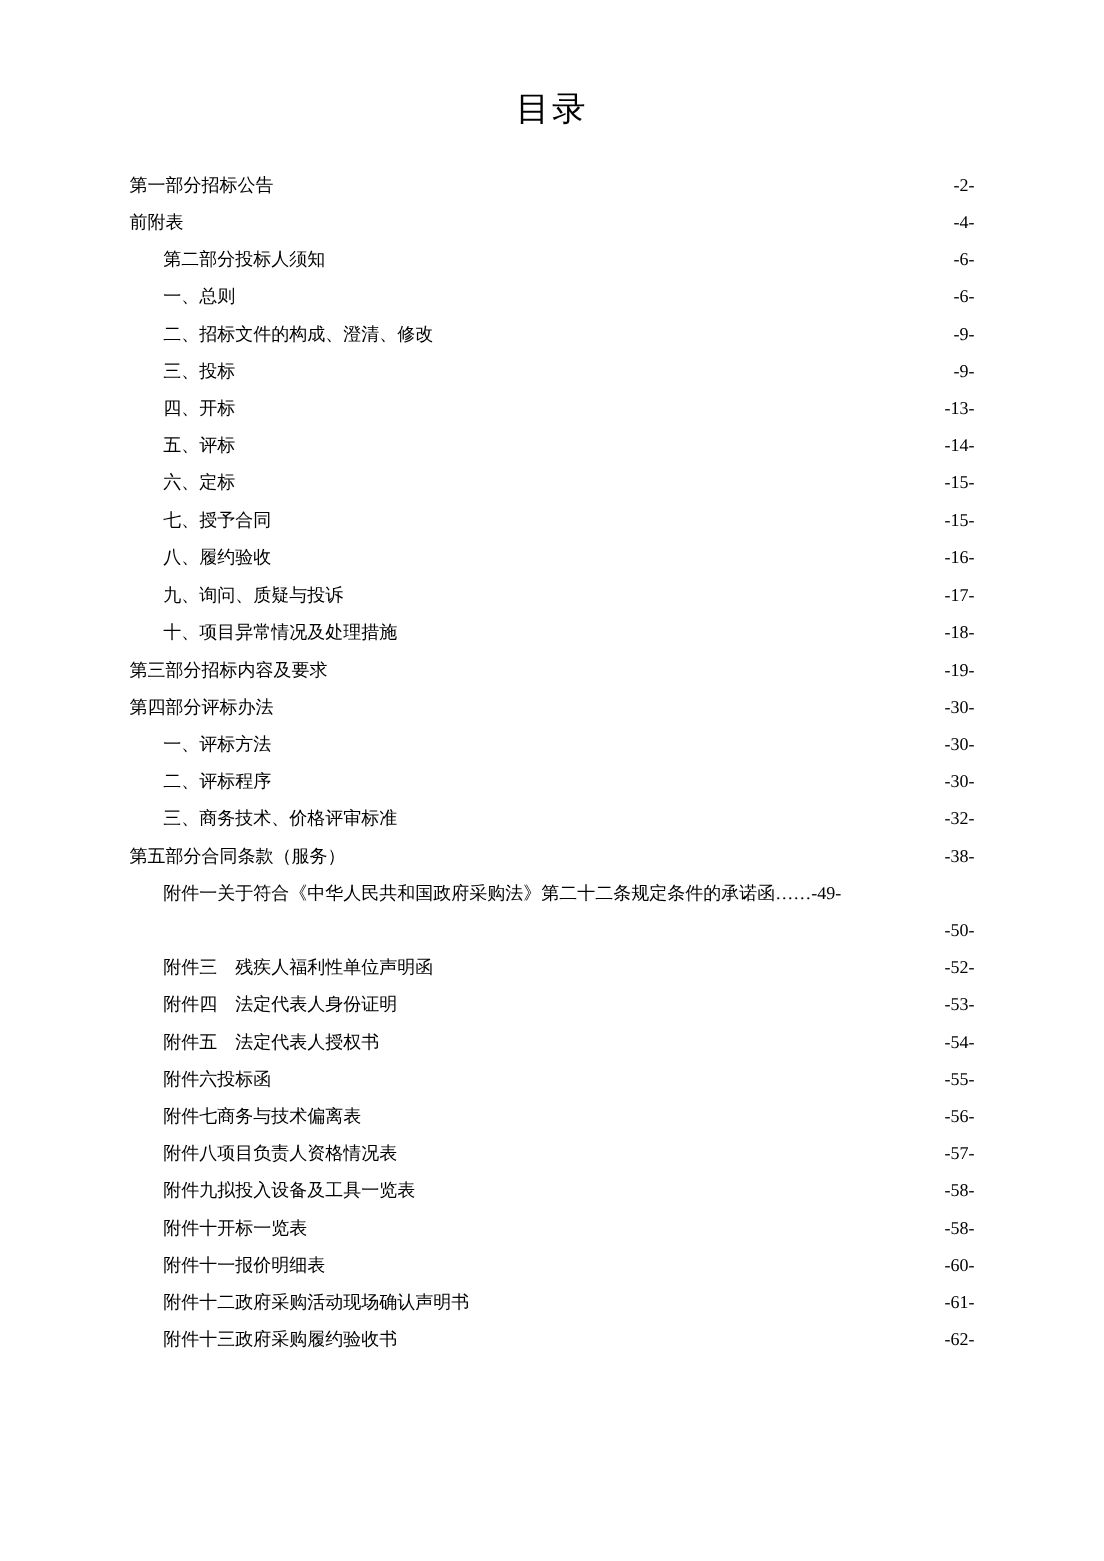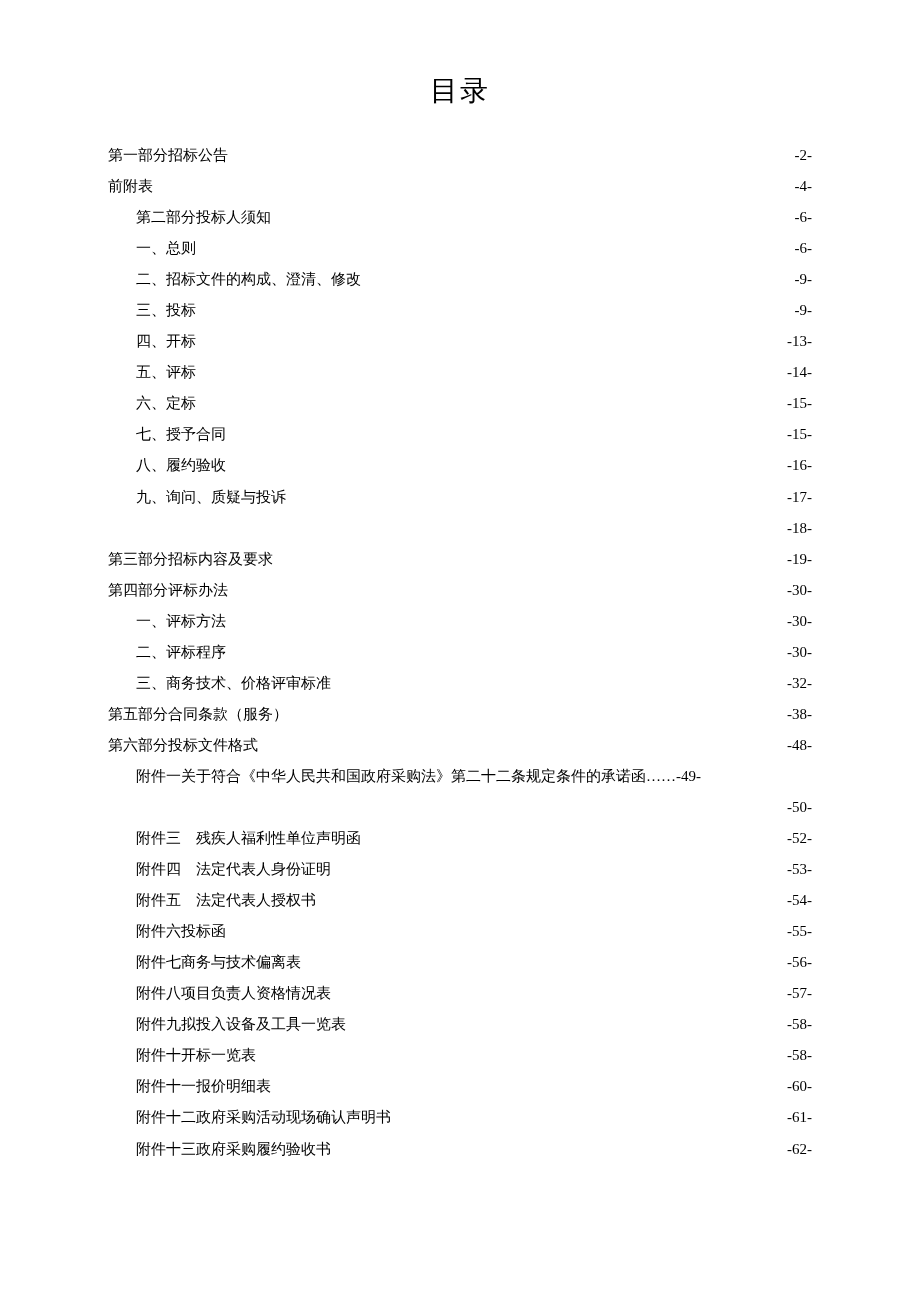--- a/index.html
+++ b/index.html
@@ -116,20 +116,21 @@
         <span class="toc-label">八、履约验收</span>
         <span class="toc-dots"></span>
         <span class="toc-page">-16-</span>
       </div>
       <div class="toc-row indent">
         <span class="toc-label">九、询问、质疑与投诉</span>
         <span class="toc-dots"></span>
         <span class="toc-page">-17-</span>
       </div>
       <div class="toc-row indent">
+        <span class="toc-label">十、项目异常情况及处理措施</span>
         <span class="toc-dots"></span>
         <span class="toc-page">-18-</span>
       </div>
       <div class="toc-row">
         <span class="toc-label">第三部分招标内容及要求</span>
         <span class="toc-dots"></span>
         <span class="toc-page">-19-</span>
       </div>
       <div class="toc-row">
         <span class="toc-label">第四部分评标办法</span>
@@ -148,25 +149,20 @@
       </div>
       <div class="toc-row indent">
         <span class="toc-label">三、商务技术、价格评审标准</span>
         <span class="toc-dots"></span>
         <span class="toc-page">-32-</span>
       </div>
       <div class="toc-row">
         <span class="toc-label">第五部分合同条款（服务）</span>
         <span class="toc-dots"></span>
         <span class="toc-page">-38-</span>
-      </div>
-      <div class="toc-row">
-        <span class="toc-label">第六部分投标文件格式</span>
-        <span class="toc-dots"></span>
-        <span class="toc-page">-48-</span>
       </div>
       <div class="toc-row indent nodots">
         <span class="toc-label">附件一关于符合《中华人民共和国政府采购法》第二十二条规定条件的承诺函……-49-</span>
       </div>
       <div class="toc-row indent">
         <span class="toc-dots"></span>
         <span class="toc-page">-50-</span>
       </div>
       <div class="toc-row indent">
         <span class="toc-label">附件三　残疾人福利性单位声明函</span>

